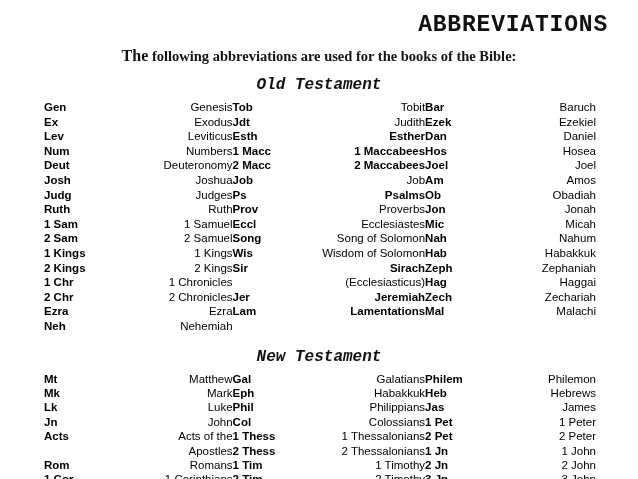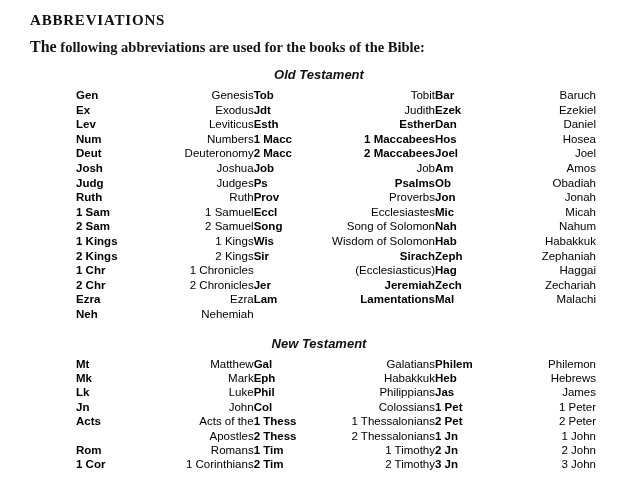--- a/index.html
+++ b/index.html
@@ -24,63 +24,63 @@
   .sheet {
     position: absolute;
     left: 30px;
     top: 4px;
     width: 578px;
     height: 471px;
     background: #ffffff;
     color: #000000;
   }
   .doc-title {
-    text-align: left;
-    font-family: Liberation Serif, serif;
+    text-align: right;
+    font-family: Liberation Mono, monospace;
     font-weight: bold;
-    font-size: 15px;
+    font-size: 23px;
     letter-spacing: 0.8px;
     margin-top: 8px;
     color: #111;
   }
   .intro {
-    text-align: left;
+    text-align: center;
     font-family: "Liberation Serif", serif;
     font-size: 14.5px;
     font-weight: bold;
     margin-top: 9px;
     color: #141414;
   }
   .intro .lead {
     font-size: 16px;
   }
   .section-head {
     text-align: center;
-    font-family: Liberation Sans, sans-serif;
+    font-family: Liberation Mono, monospace;
     font-style: italic;
     font-weight: bold;
-    font-size: 13px;
+    font-size: 16px;
     margin-top: 11px;
     margin-bottom: 6px;
     color: #111;
   }
   .section-head.nt {
     margin-top: 14px;
   }
   .cols {
     display: flex;
     justify-content: space-between;
     padding: 0 12px 0 14px;
     box-sizing: border-box;
   }
   .col {
     display: flex;
     flex-direction: column;
   }
-  .col-1 { width: 192px; margin-left: 32px; }
+  .col-1 { width: 192px; }
   .col-2 { width: 196px; }
   .col-3 { width: 174px; }
   .row {
     display: flex;
     justify-content: space-between;
     align-items: baseline;
     font-size: 11.5px;
     line-height: 14.6px;
     white-space: nowrap;
   }

